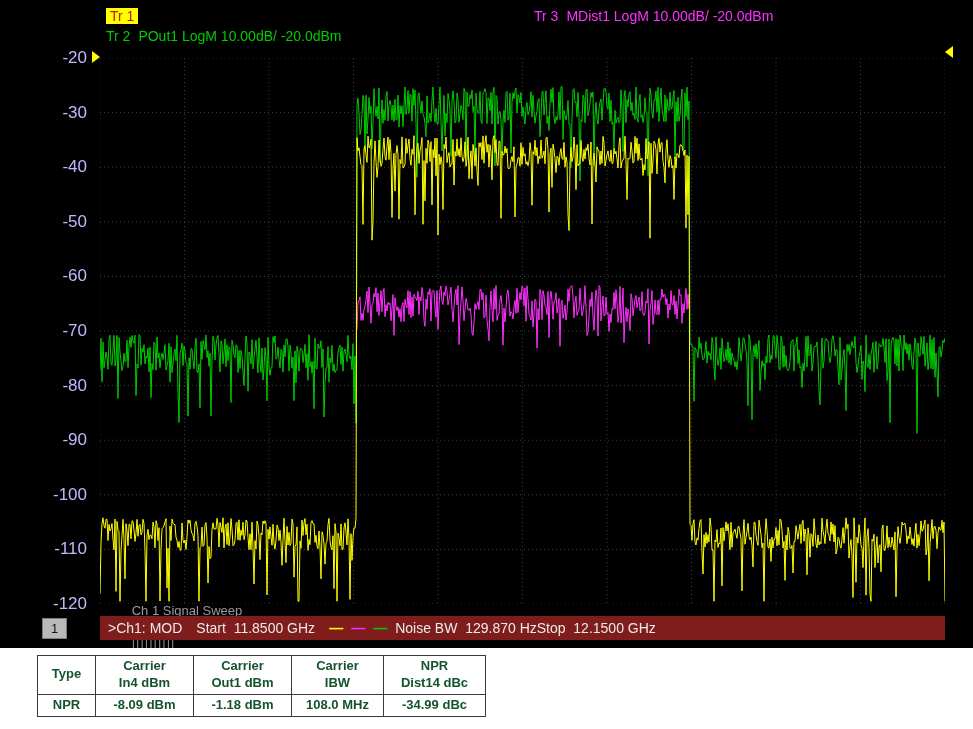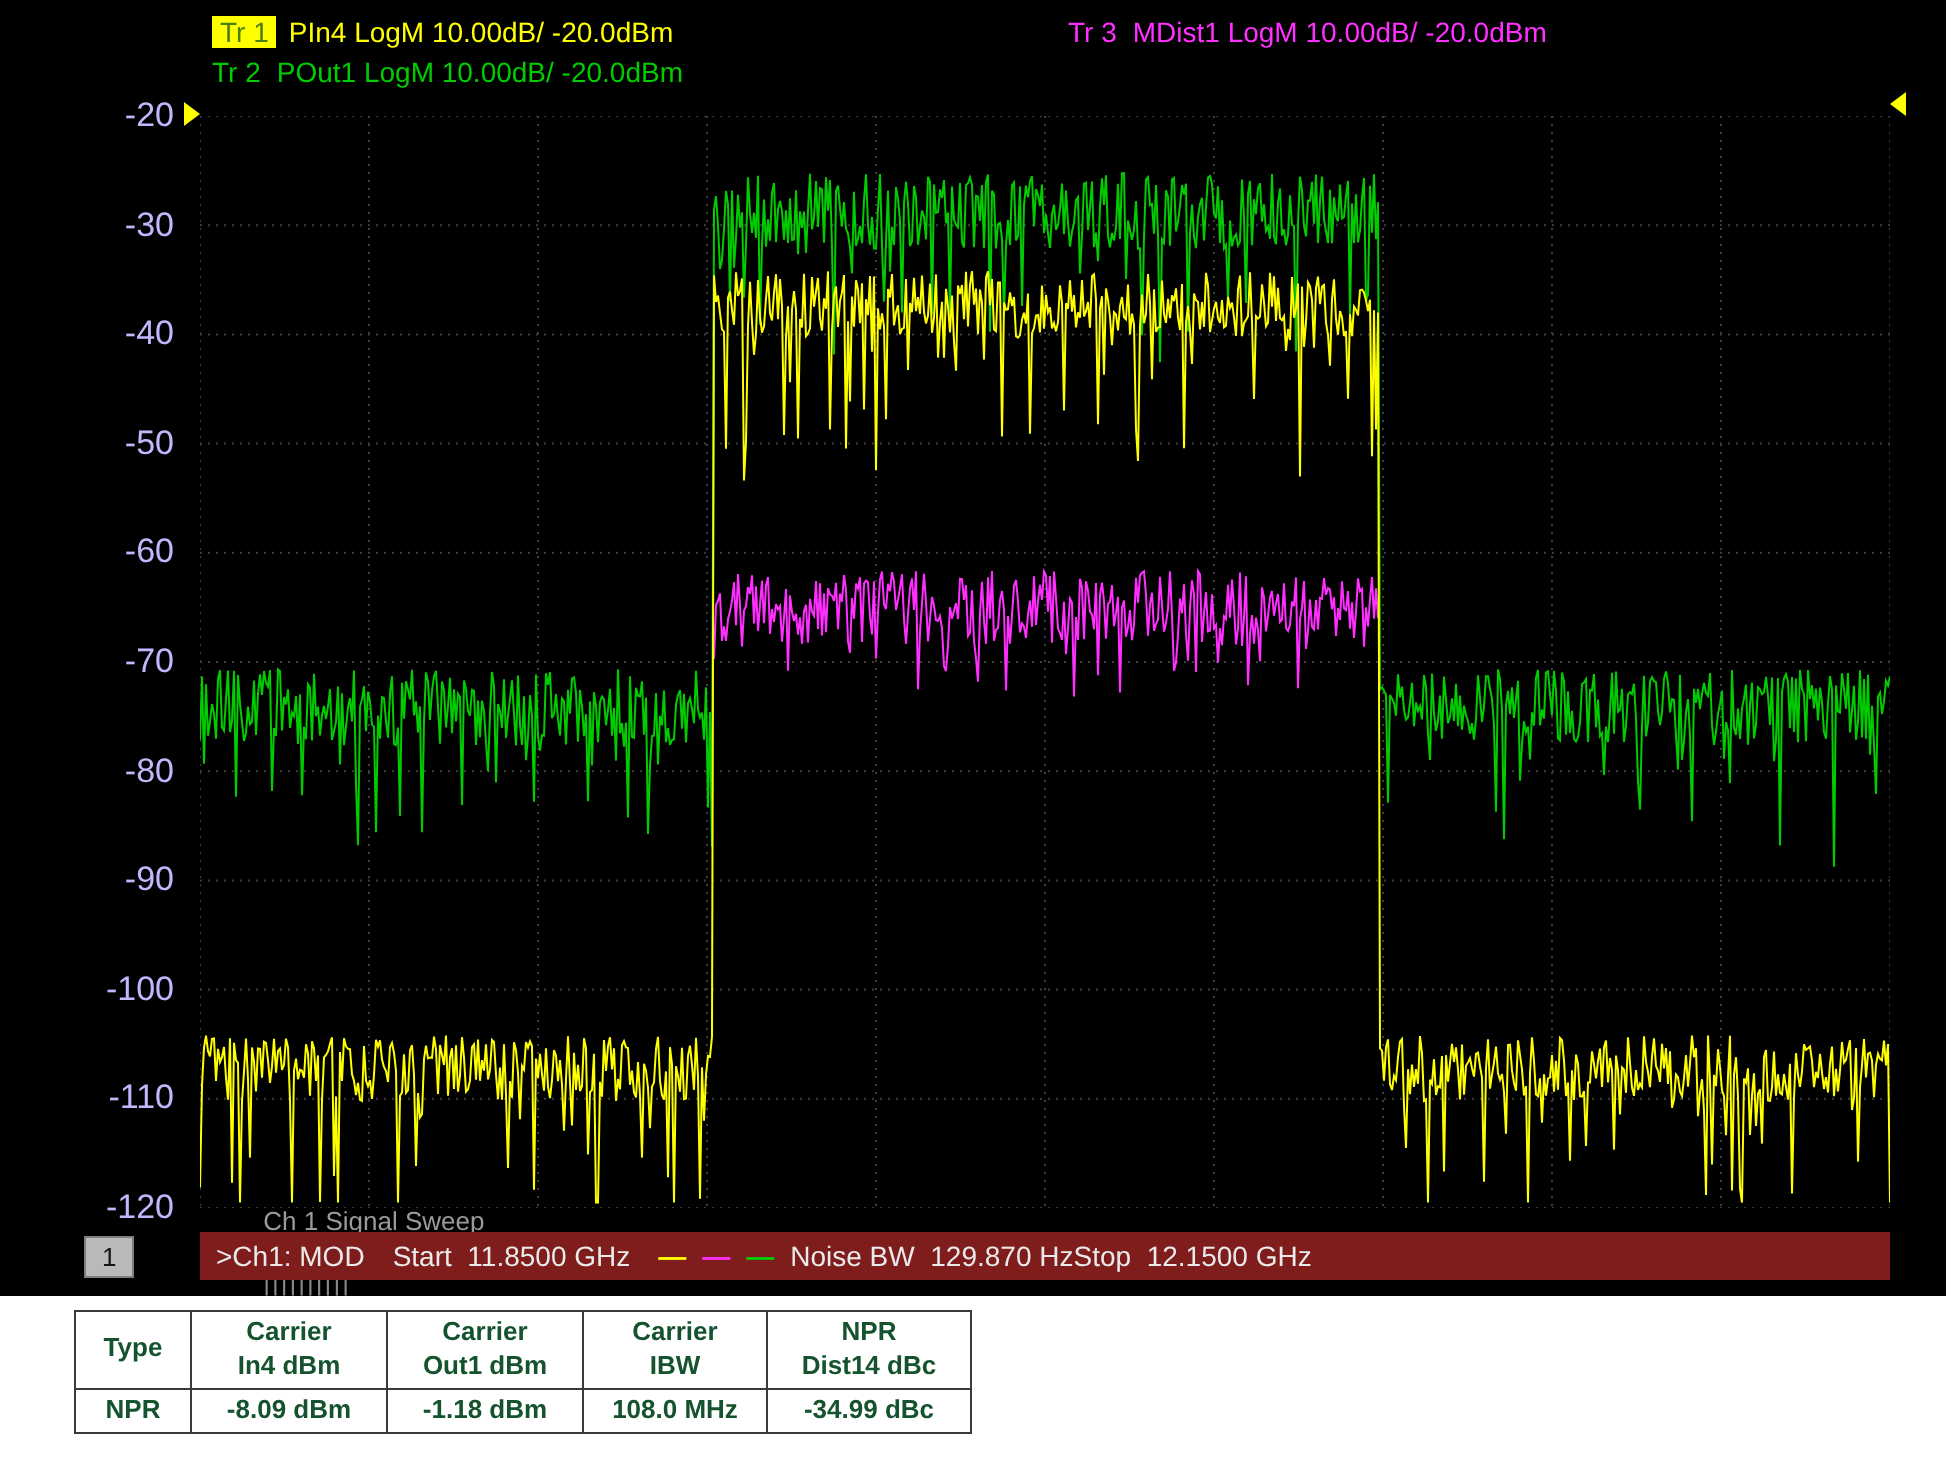--- a/index.html
+++ b/index.html
@@ -7,21 +7,21 @@
   body { font-family:"Liberation Sans", sans-serif; }
   .page { position:relative; width:973px; height:729px; overflow:hidden; background:#ffffff; }
 
   
   .screen { position:absolute; left:0; top:0; width:973px; height:648px; background:#000000; }
 
   .legend-row { position:absolute; font-size:14px; white-space:pre; display:flex; align-items:center; }
   .legend-r1 { left:106px; top:8px; }
   .legend-r3 { left:534px; top:8px; }
   .legend-r2 { left:106px; top:28px; }
-  .tr-badge { background:#ffff00; color:#4d7c0f; padding:0 4px; margin-right:6px; }
+  .tr-badge { background:#ffff00; color:#b91c1c; padding:0 4px; margin-right:6px; }
   .c-yellow { color:#ffff00; }
   .c-magenta { color:#ff30ff; }
   .c-green { color:#00cc00; }
   .tr-id { margin-right:8px; }
 
   .plot { position:absolute; left:100px; top:58px; width:845px; height:546px; }
   .plot svg { display:block; }
 
   .ylabels { position:absolute; left:0; top:58px; width:93px; height:546px; color:#c4b5fd; font-size:17px; }
   .ylabel { position:absolute; right:6px; transform:translateY(-50%); }
@@ -52,21 +52,20 @@
 </style>
 </head>
 <body>
 
 <div class="page">
 
   <div class="screen">
 
     <div class="legend-row legend-r1">
       <span class="tr-badge">Tr 1</span>
-      <span class="c-yellow">PIn4 LogM 10.00dB/ -20.0dBm</span>
     </div>
     <div class="legend-row legend-r3">
       <span class="c-magenta tr-id">Tr 3</span>
       <span class="c-magenta">MDist1 LogM 10.00dB/ -20.0dBm</span>
     </div>
     <div class="legend-row legend-r2">
       <span class="c-green tr-id">Tr 2</span>
       <span class="c-green">POut1 LogM 10.00dB/ -20.0dBm</span>
     </div>
 

